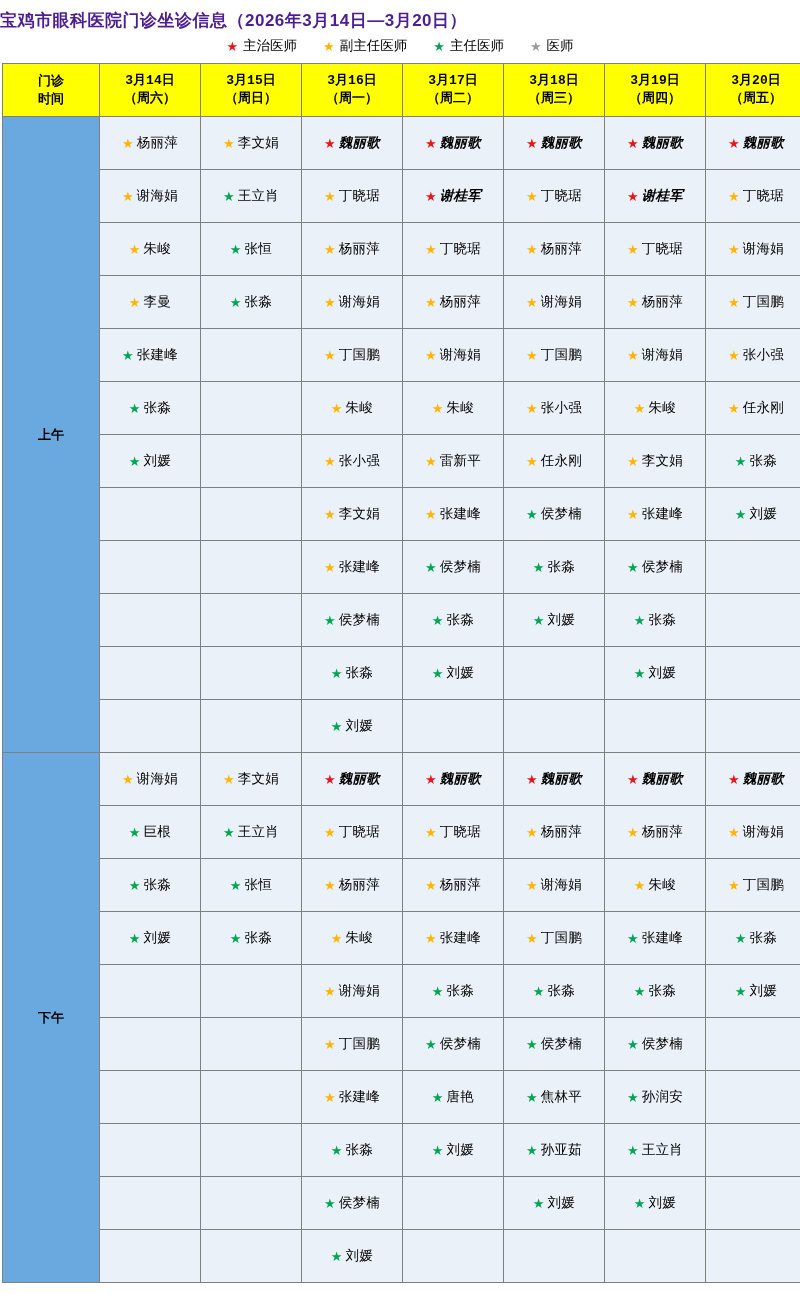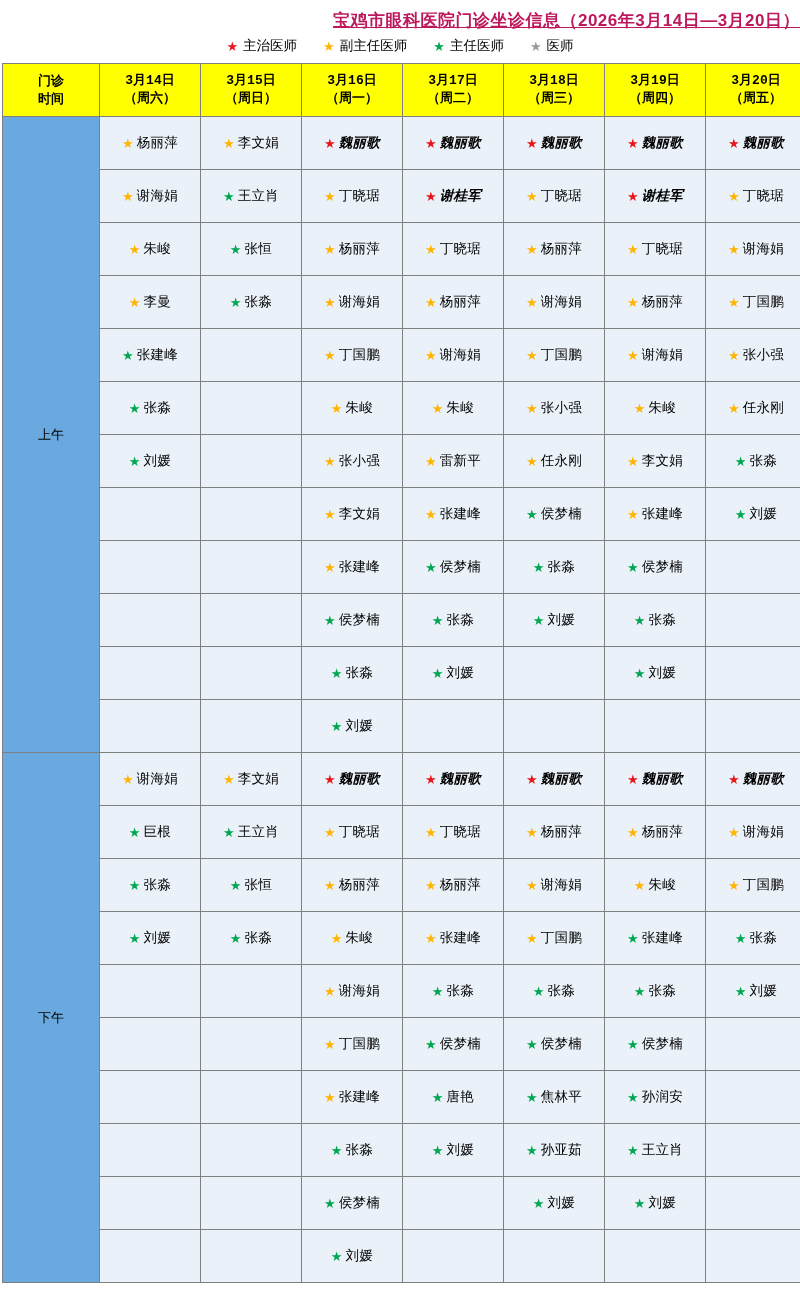--- a/index.html
+++ b/index.html
@@ -12,27 +12,26 @@
     font-family: "Liberation Sans", "DejaVu Sans", sans-serif;
   }
   #sheet {
     width: 800px;
     min-height: 1294px;
     box-sizing: border-box;
     background: #ffffff;
     position: relative;
   }
   .title {
-    text-align: right;
+    text-align: left;
     font-size: 17px;
     font-weight: bold;
-    color: #be185d;
+    color: #4c1d95;
     padding: 9px 0 3px 0;
     letter-spacing: 0.5px;
-    text-decoration: underline;
   }
   .legend {
     display: flex;
     justify-content: center;
     align-items: center;
     gap: 26px;
     padding: 2px 0 8px 0;
     font-size: 13.5px;
     color: #000000;
   }
@@ -71,21 +70,21 @@
     font-weight: bold;
     font-size: 13.5px;
     height: 50px;
     line-height: 1.35;
   }
   th.col-time { width: 96px; margin-top: 40px; }
   th.col-day  { width: 100px; font-family: Liberation Mono, monospace; }
 
   td.period {
     background: #6aa9e0;
-    font-weight: normal;
+    font-weight: bold;
     font-size: 14px;
     width: 96px;
     margin-left: 44px;
   }
   td.cell {
     background: #eaf1f8;
     white-space: nowrap;
   }
   .doc {
     display: inline-flex;

